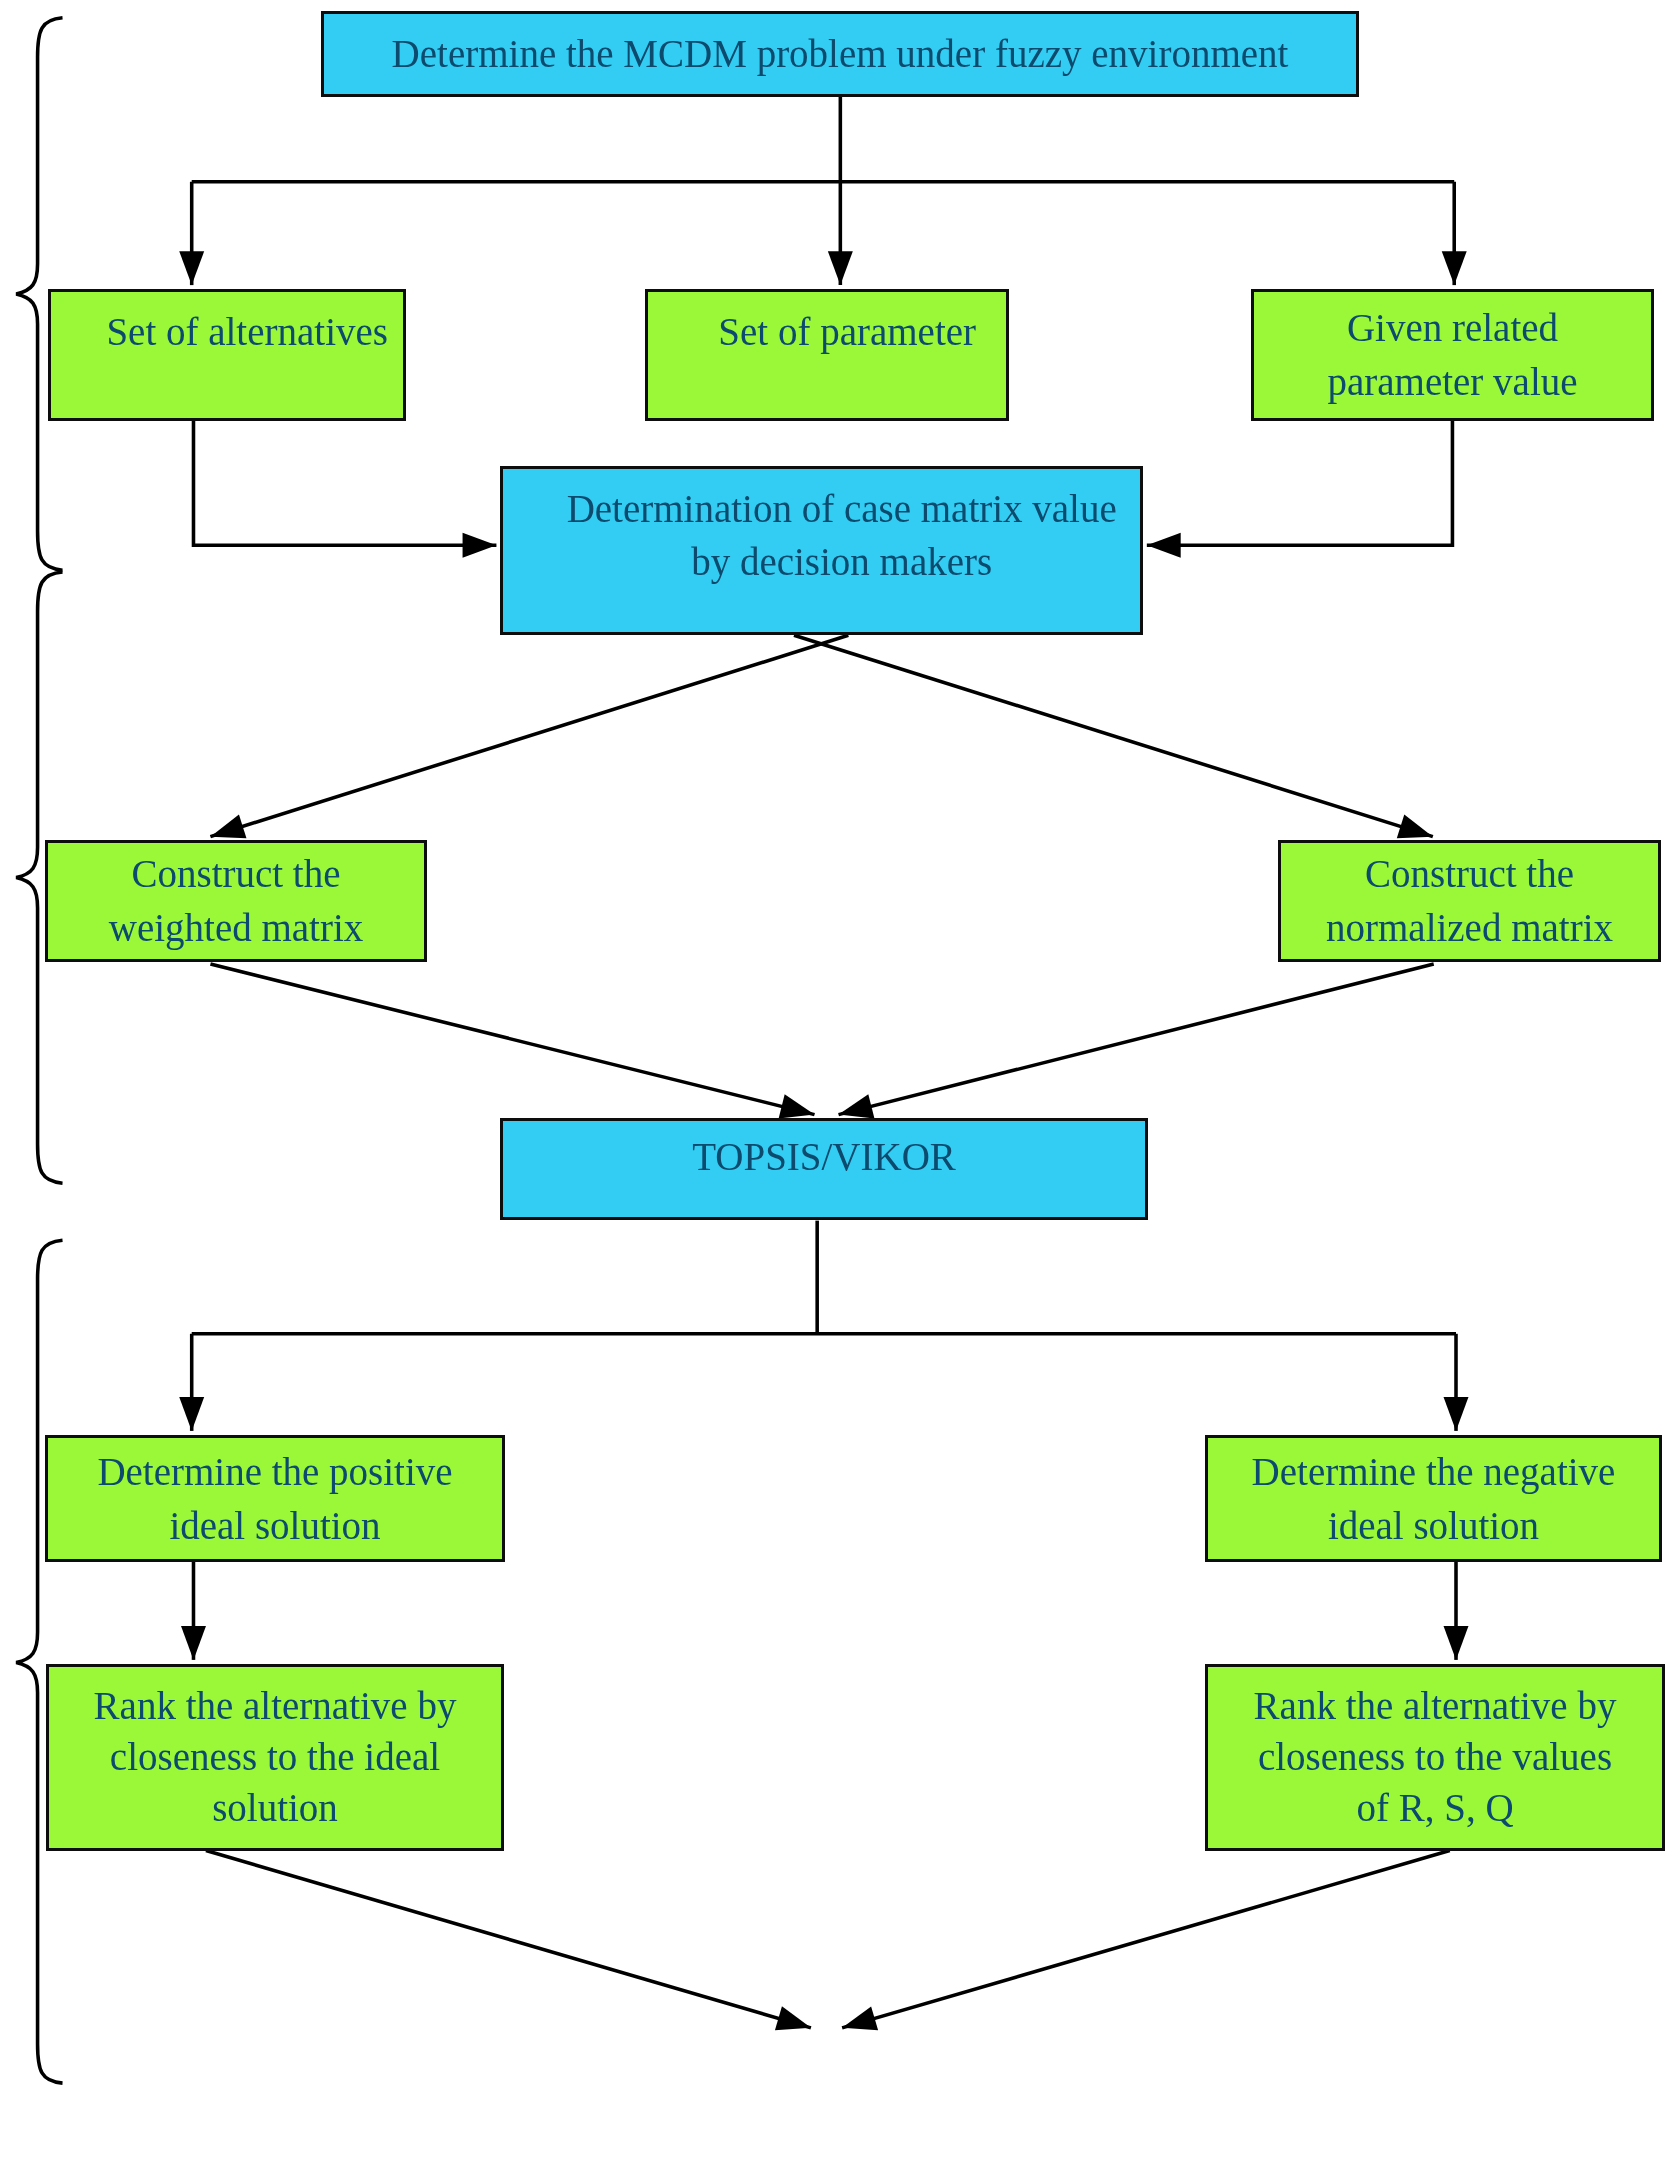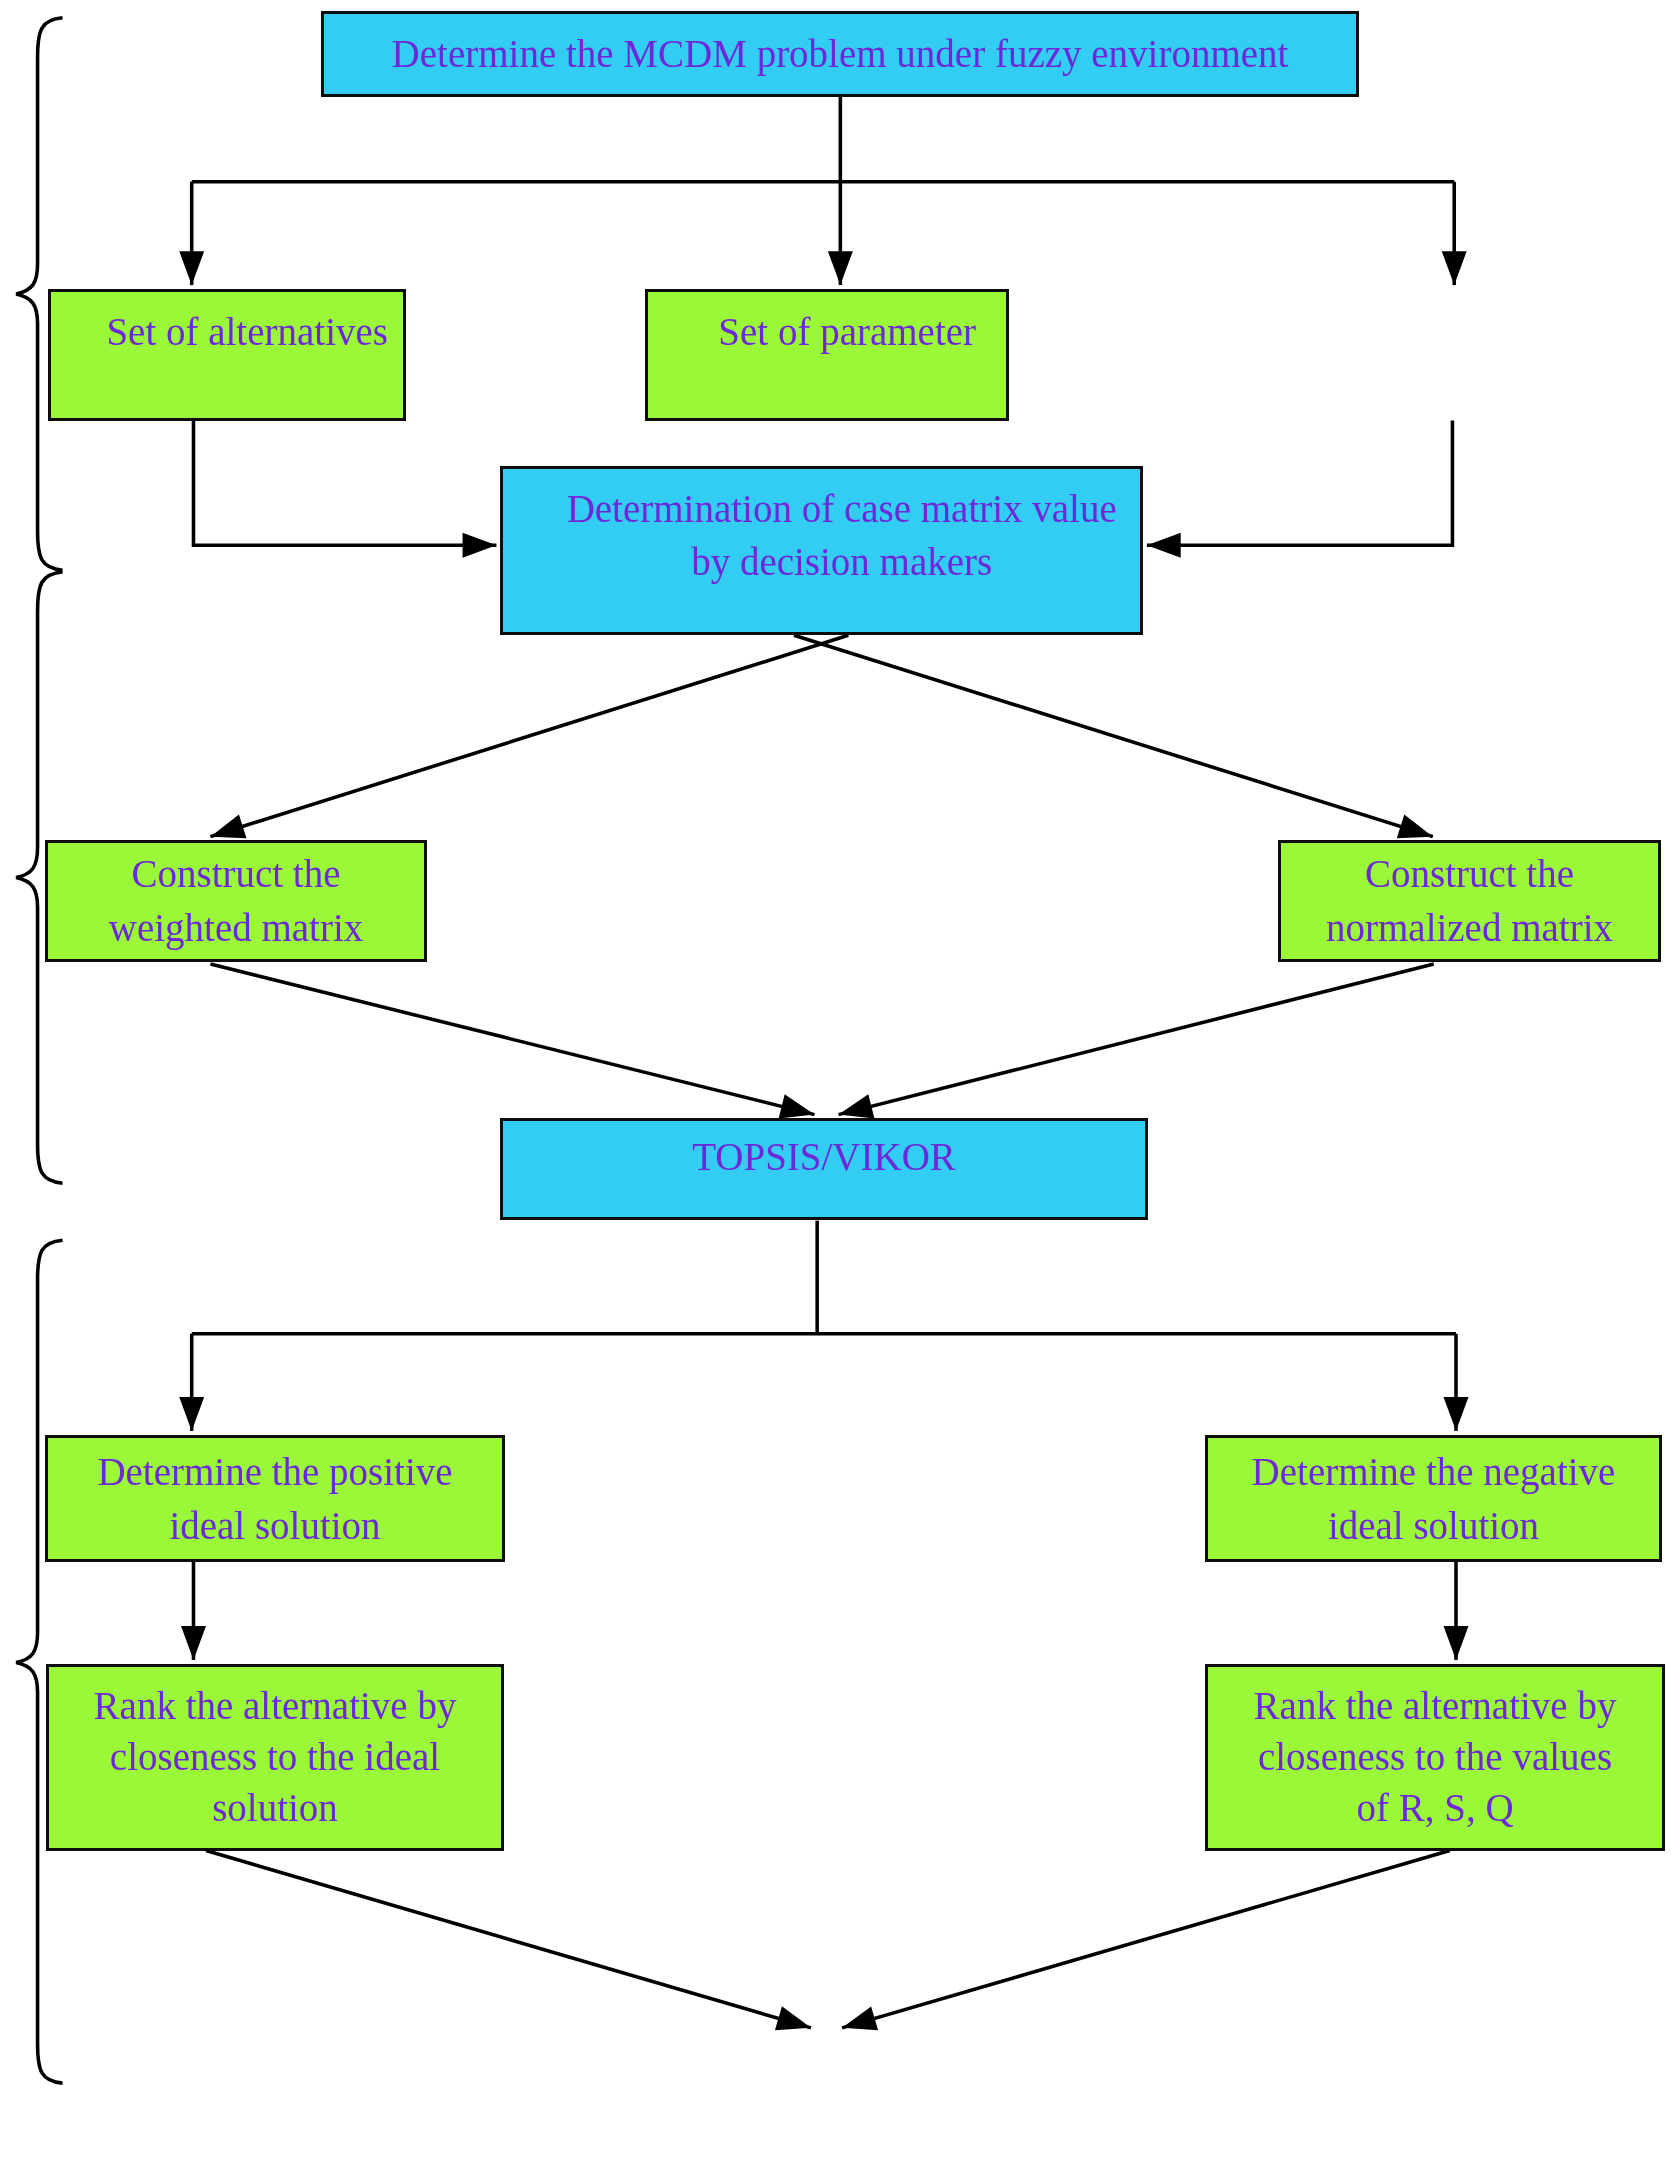--- a/index.html
+++ b/index.html
@@ -1,21 +1,21 @@
 <!DOCTYPE html>
 <html style="--blue: #33CCF2; --green: #9BF838;font-size:14.3px"><head>
 <meta charset="utf-8">
 <style>
   html,body{margin:0;padding:0;background:#ffffff;}
   #canvas{
     position:relative;
     width:1678px;height:2182px;
     background:#ffffff;
     font-family:"Liberation Serif","DejaVu Serif",serif;
-    color:#6d28d9;
+    color:#0c4a6e;
   }
   #connector-layer{
     position:absolute;left:0;top:0;width:1678px;height:2182px;
     pointer-events:none;
   }
   .node{
     position:absolute;
     box-sizing:border-box;
     border:3.6px solid #0d0d0d;
     display:flex;
@@ -81,20 +81,24 @@
   </div>
 
   <div class="node green text-top" style="left:48px;top:289px;width:358px;height:132px">
     <span>Set of alternatives</span>
   </div>
 
   <div class="node green text-top" style="left:645px;top:289px;width:364px;height:132px">
     <span>Set of parameter</span>
   </div>
 
+  <div class="node green" style="left:1251px;top:289px;width:403px;height:132px">
+    <span>Given related
+parameter value</span>
+  </div>
 
   <div class="node blue text-top" style="left:500px;top:466px;width:643px;height:169px">
     <span>Determination of case matrix value
 by decision makers</span>
   </div>
 
   <div class="node green" style="left:45px;top:840px;width:382px;height:122px">
     <span>Construct the
 weighted matrix</span>
   </div>

